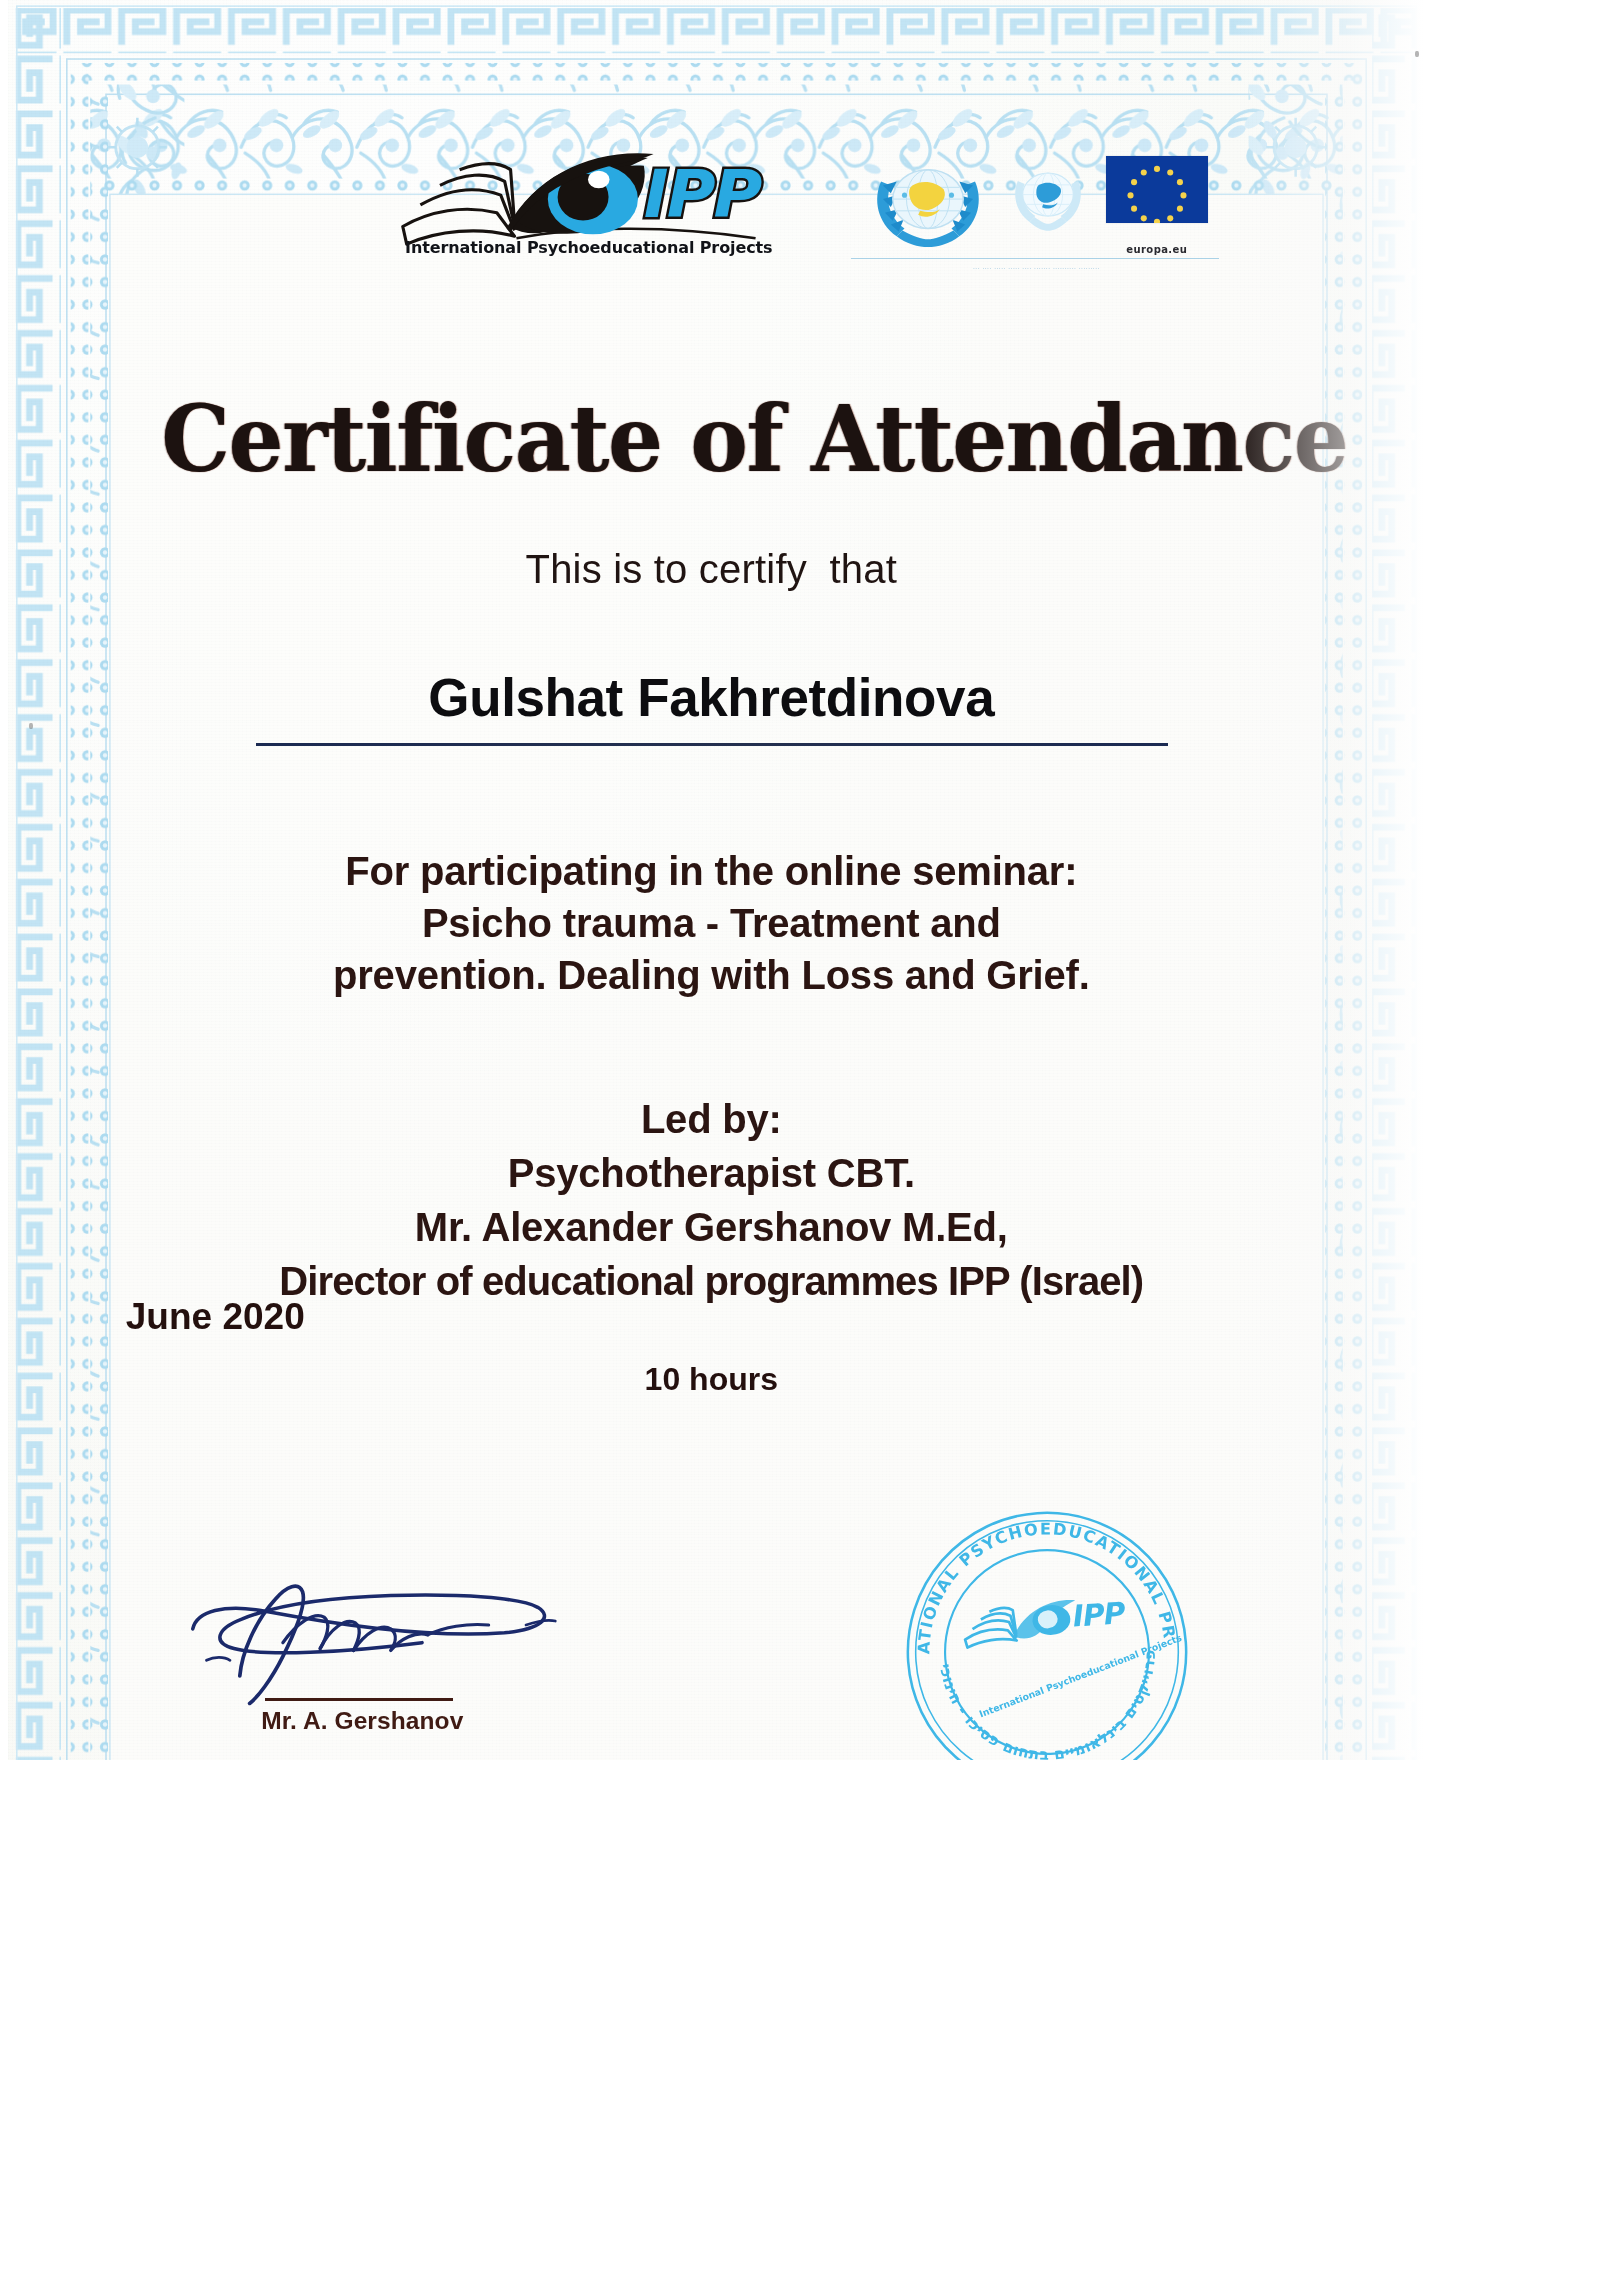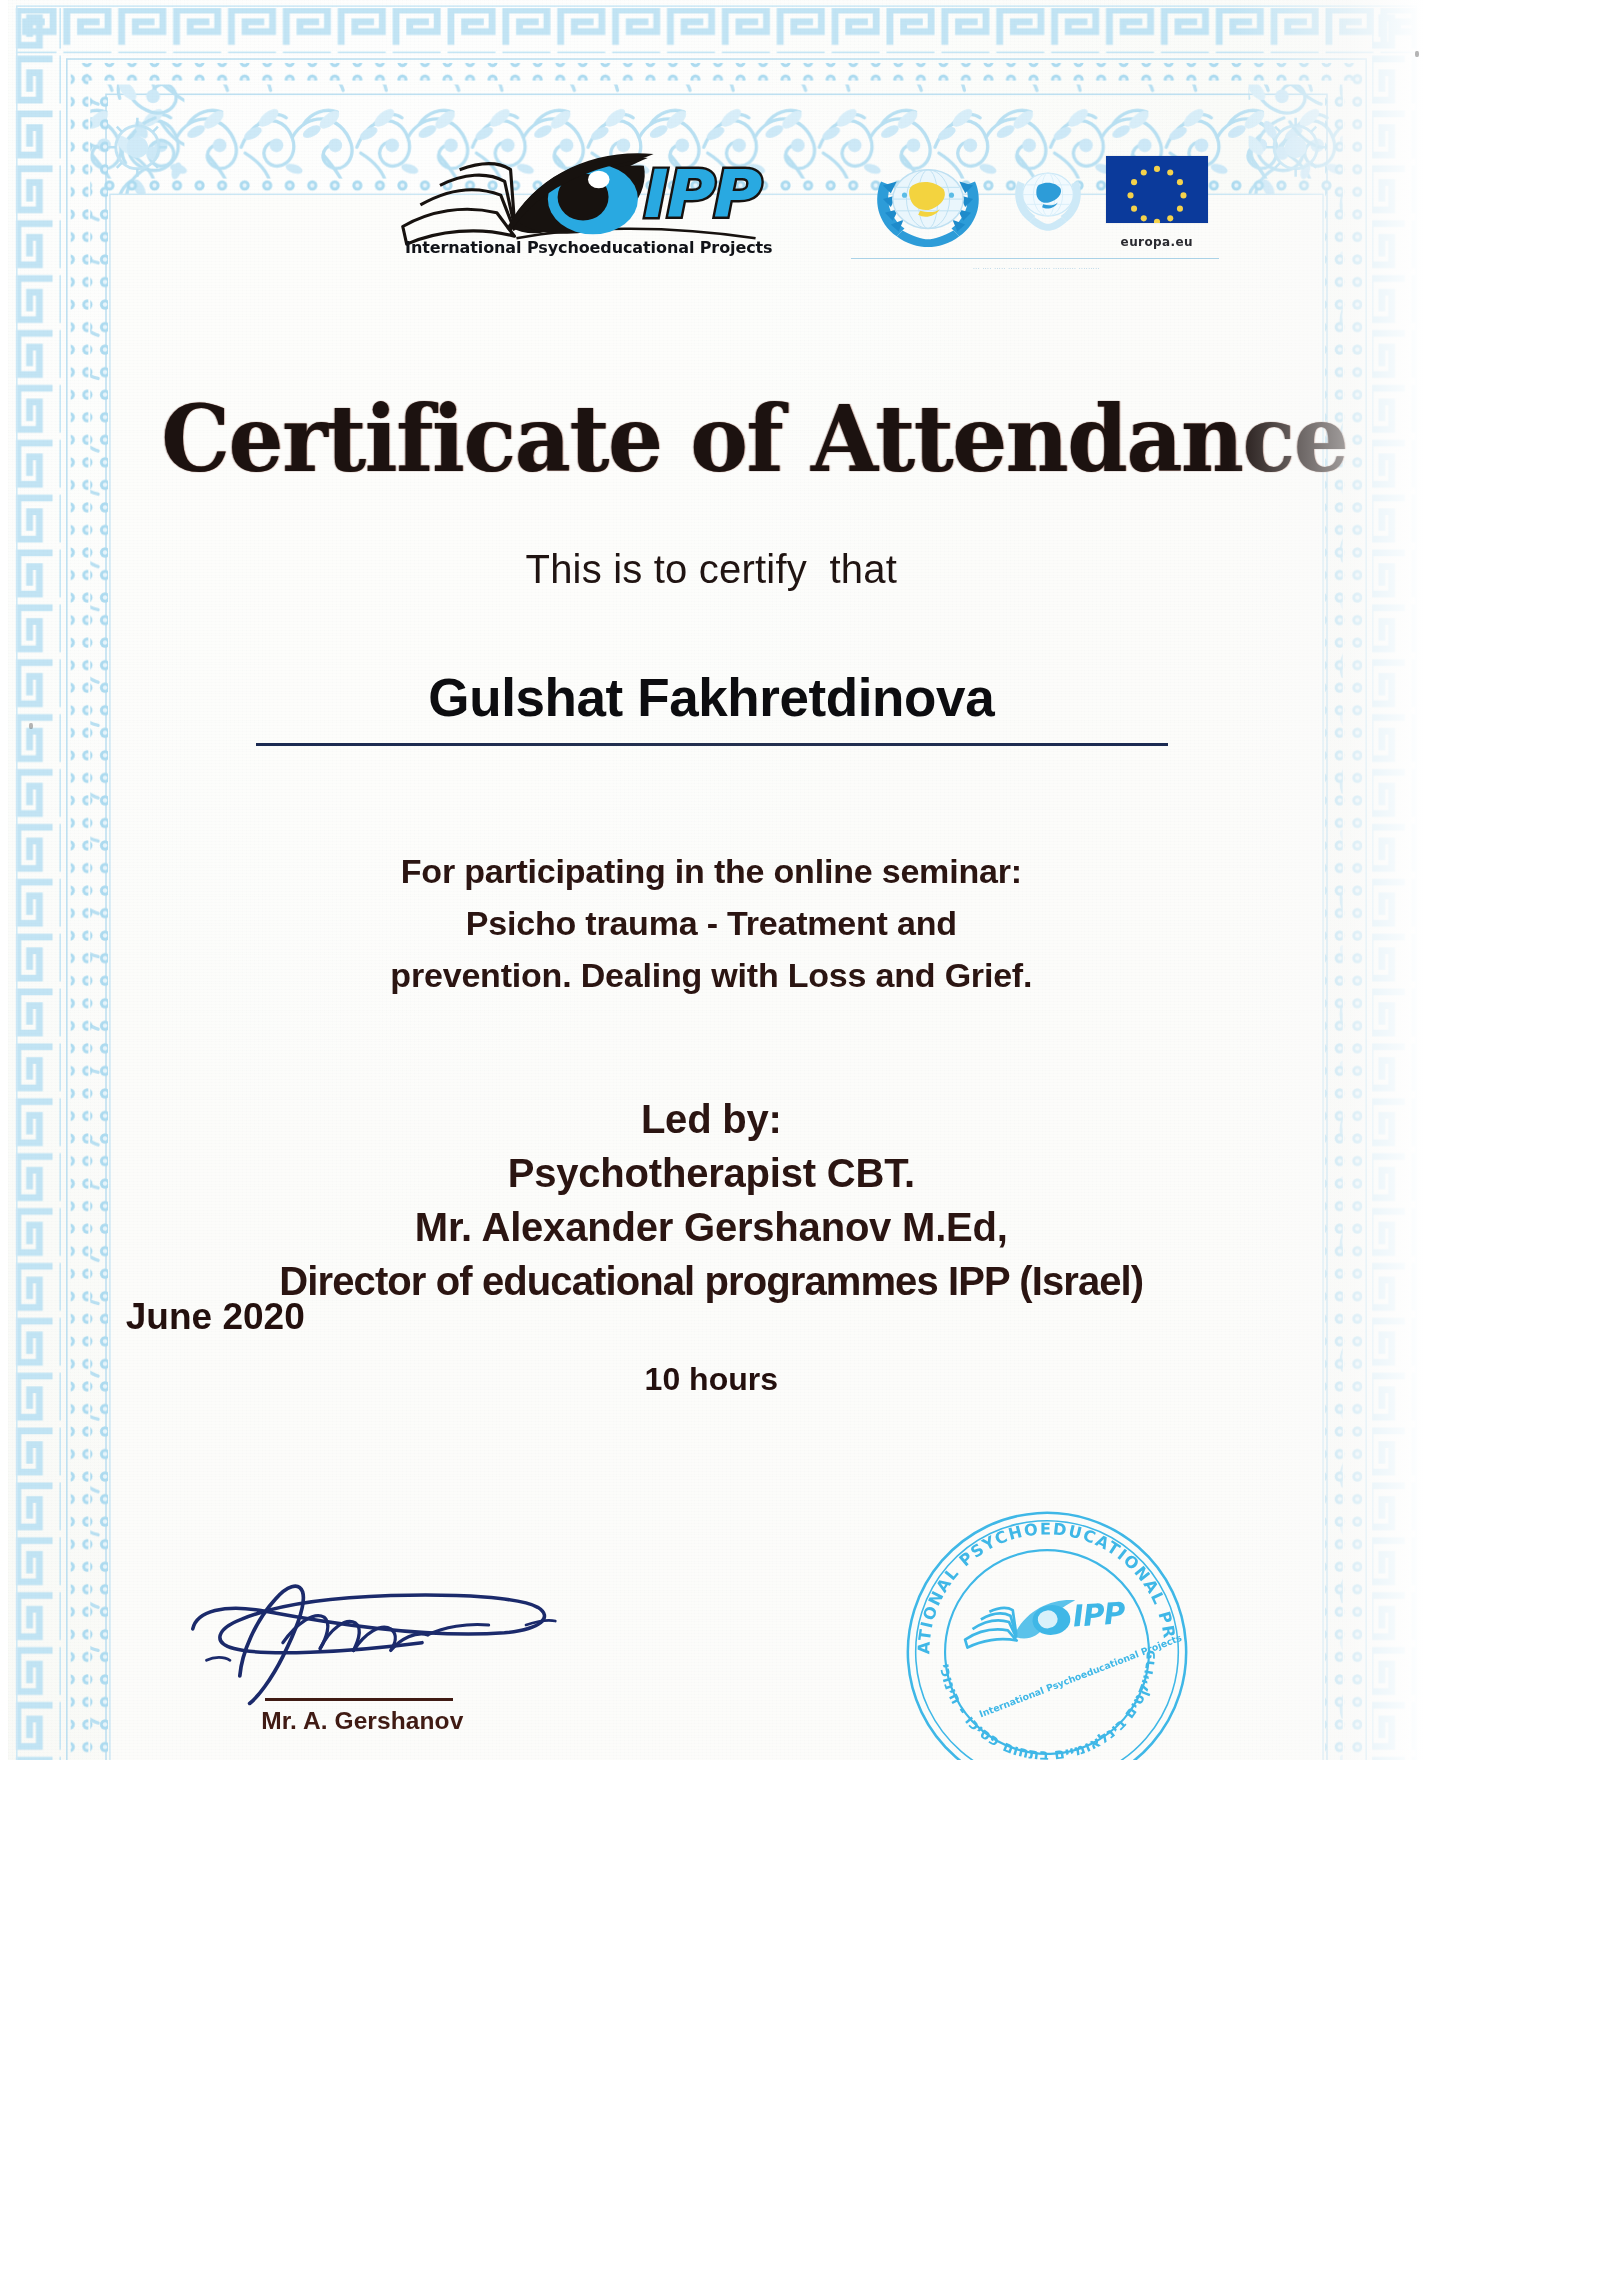--- a/index.html
+++ b/index.html
@@ -124,24 +124,24 @@
   .un-big { position:absolute; left: 0px; top: 5.9px; }
   .un-small { position:absolute; left: 139px; top: 13.7px; }
   .eu-block { position:absolute; left: 235px; top: 5.9px; width:102px; }
   .eu-flag {
     width: 102px; height: 67px;
     background: #0b3a9b;
     position: relative;
     box-shadow: 0 0 0 0.5px rgba(0,0,0,.08);
   }
   .eu-caption {
-    margin-top: 12px;
+    margin-top: 21px;
     text-align: center;
     font-family: "DejaVu Sans", sans-serif;
-    font-size: 12px;
+    font-size: 10px;
     font-weight: 600;
     color: #2a2a30;
     letter-spacing: 0.4px;
   }
   .partner-rule {
     position: absolute;
     left: -19.6px;
     top: 108px;
     width: 368px;
     height: 1px;
@@ -216,21 +216,21 @@
     background: linear-gradient(90deg,#1b2a52 0%, #24304f 50%, #1b2a52 100%);
   }
 
   .seminar-block {
     position: absolute;
     left: 0; top: 737px;
     width: 1171px;
     text-align: center;
     font-family: "Liberation Sans", sans-serif;
     font-weight: 700;
-    font-size: 34px;
+    font-size: 40px;
     line-height: 52px;
     color: #2b1512;
     letter-spacing: -0.2px;
   }
 
   .ledby-block {
     position: absolute;
     left: 0; top: 984px;
     width: 1171px;
     text-align: center;

